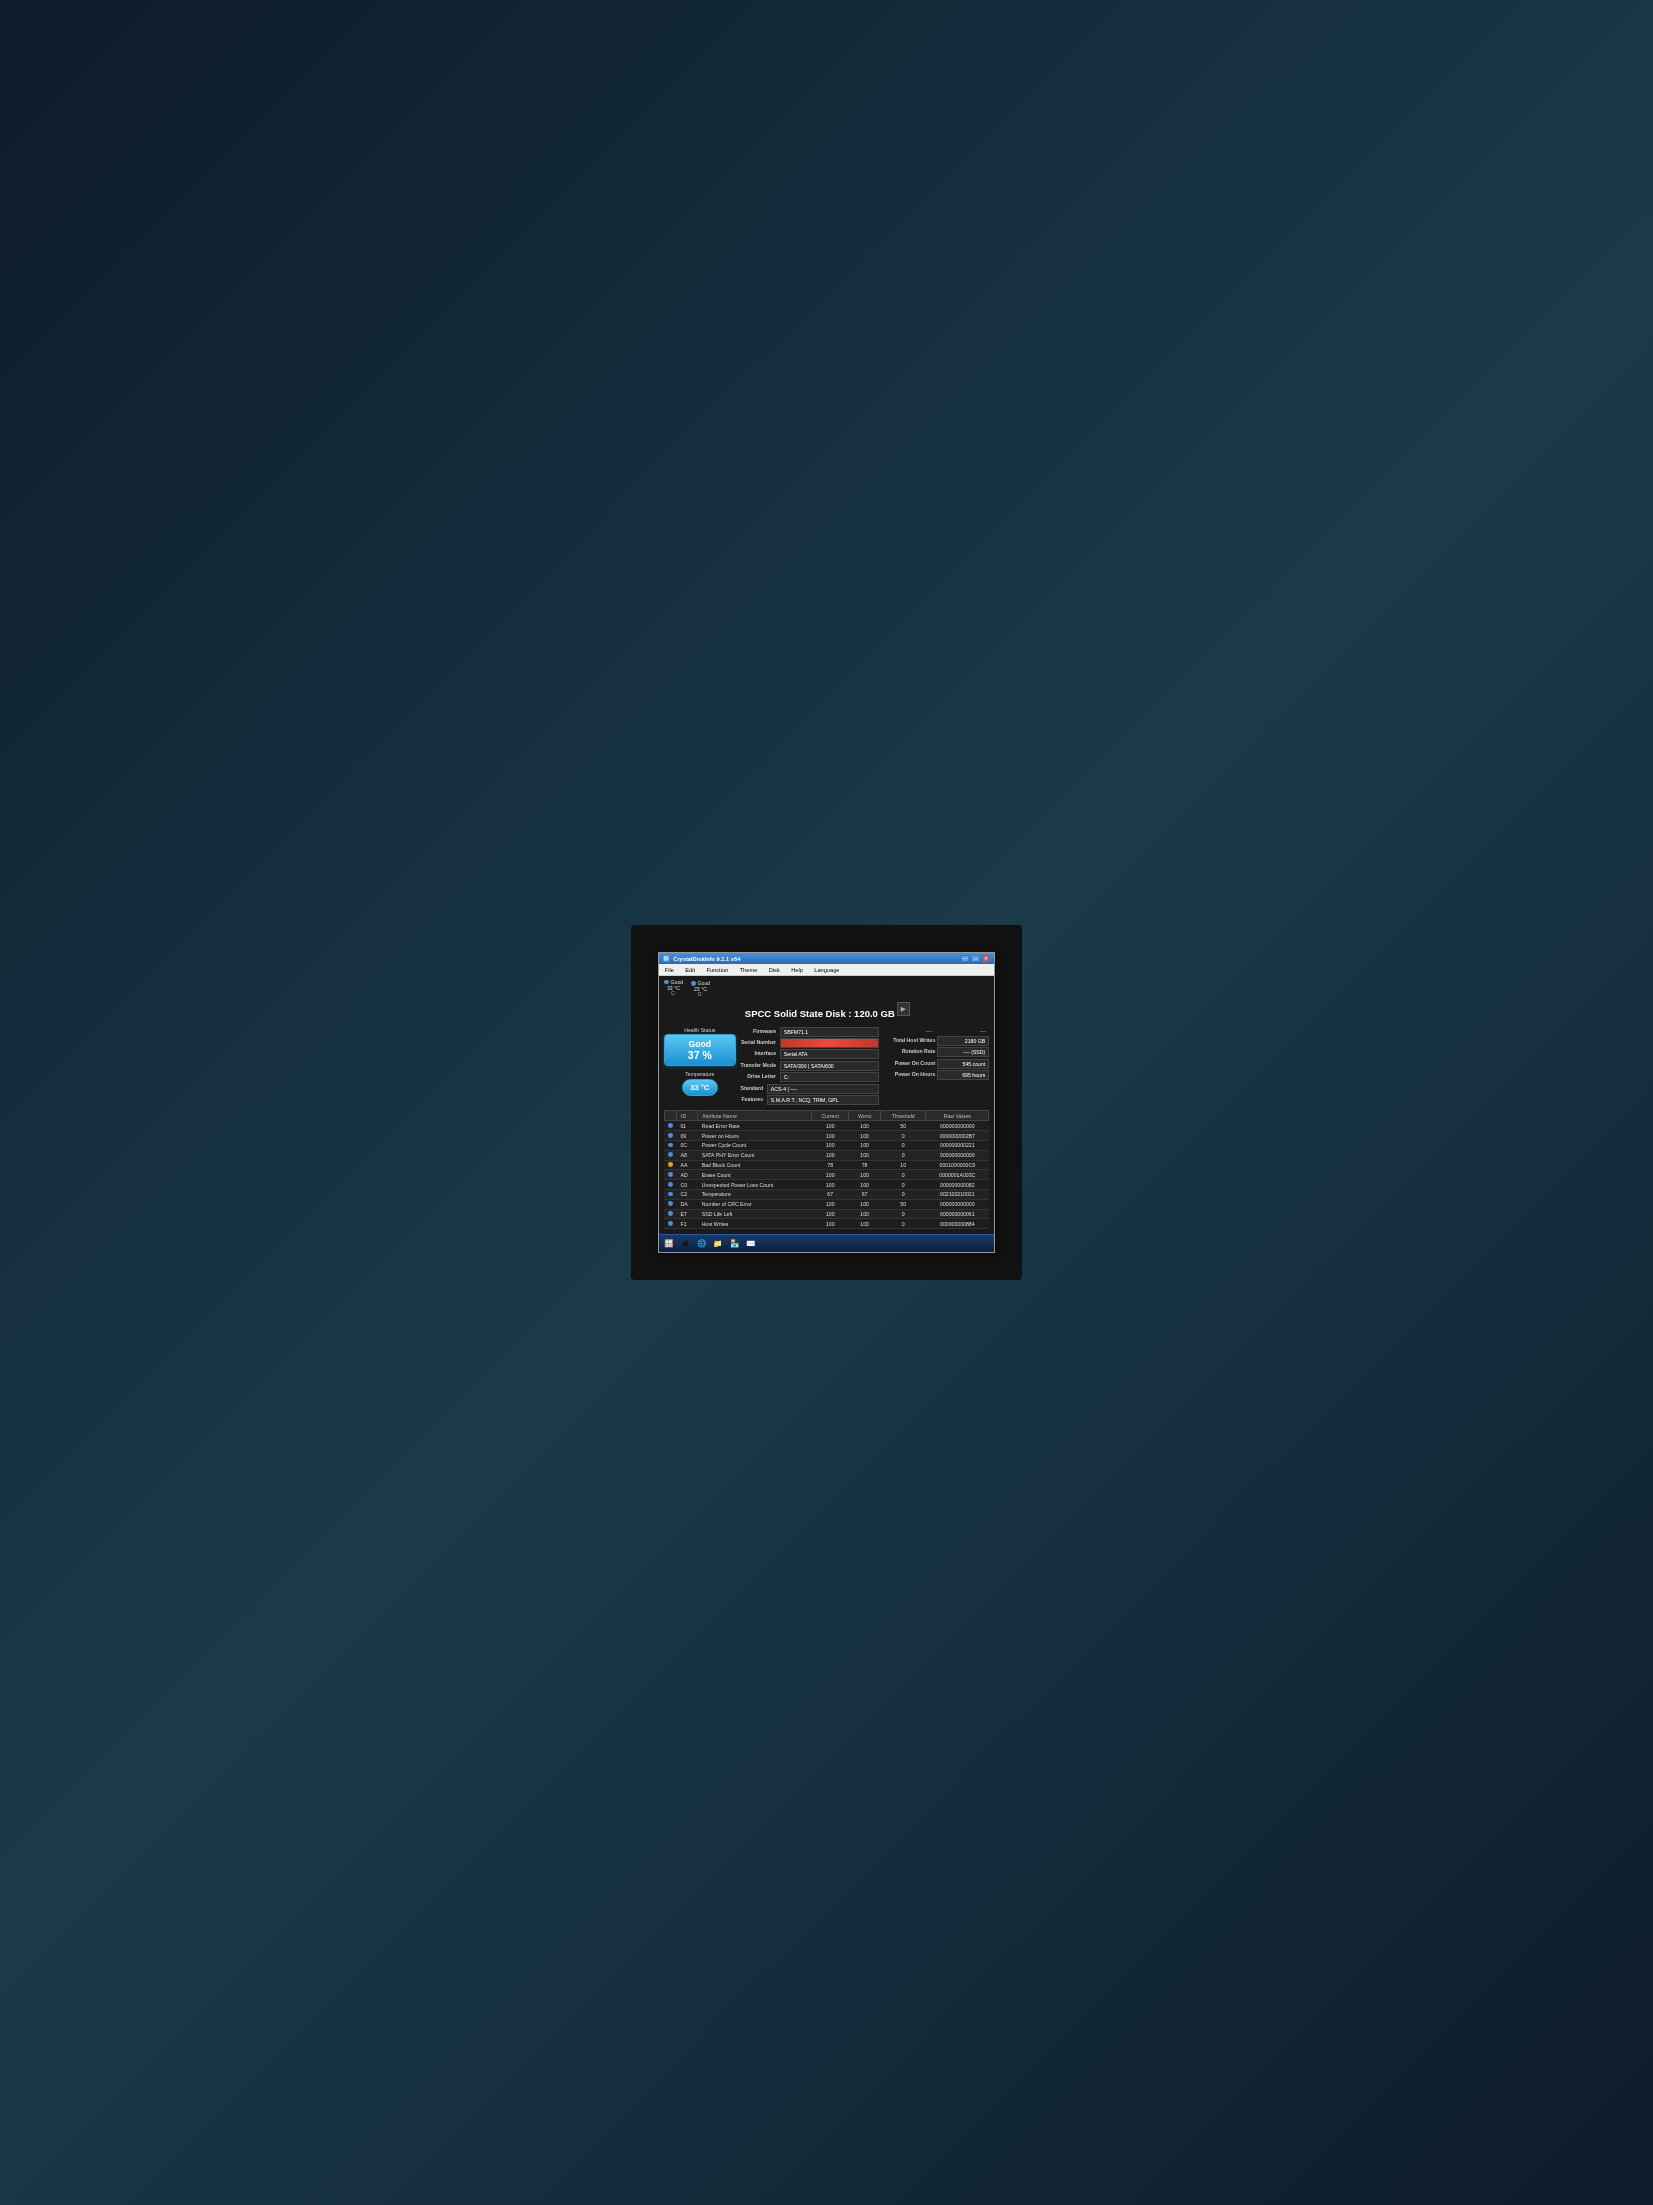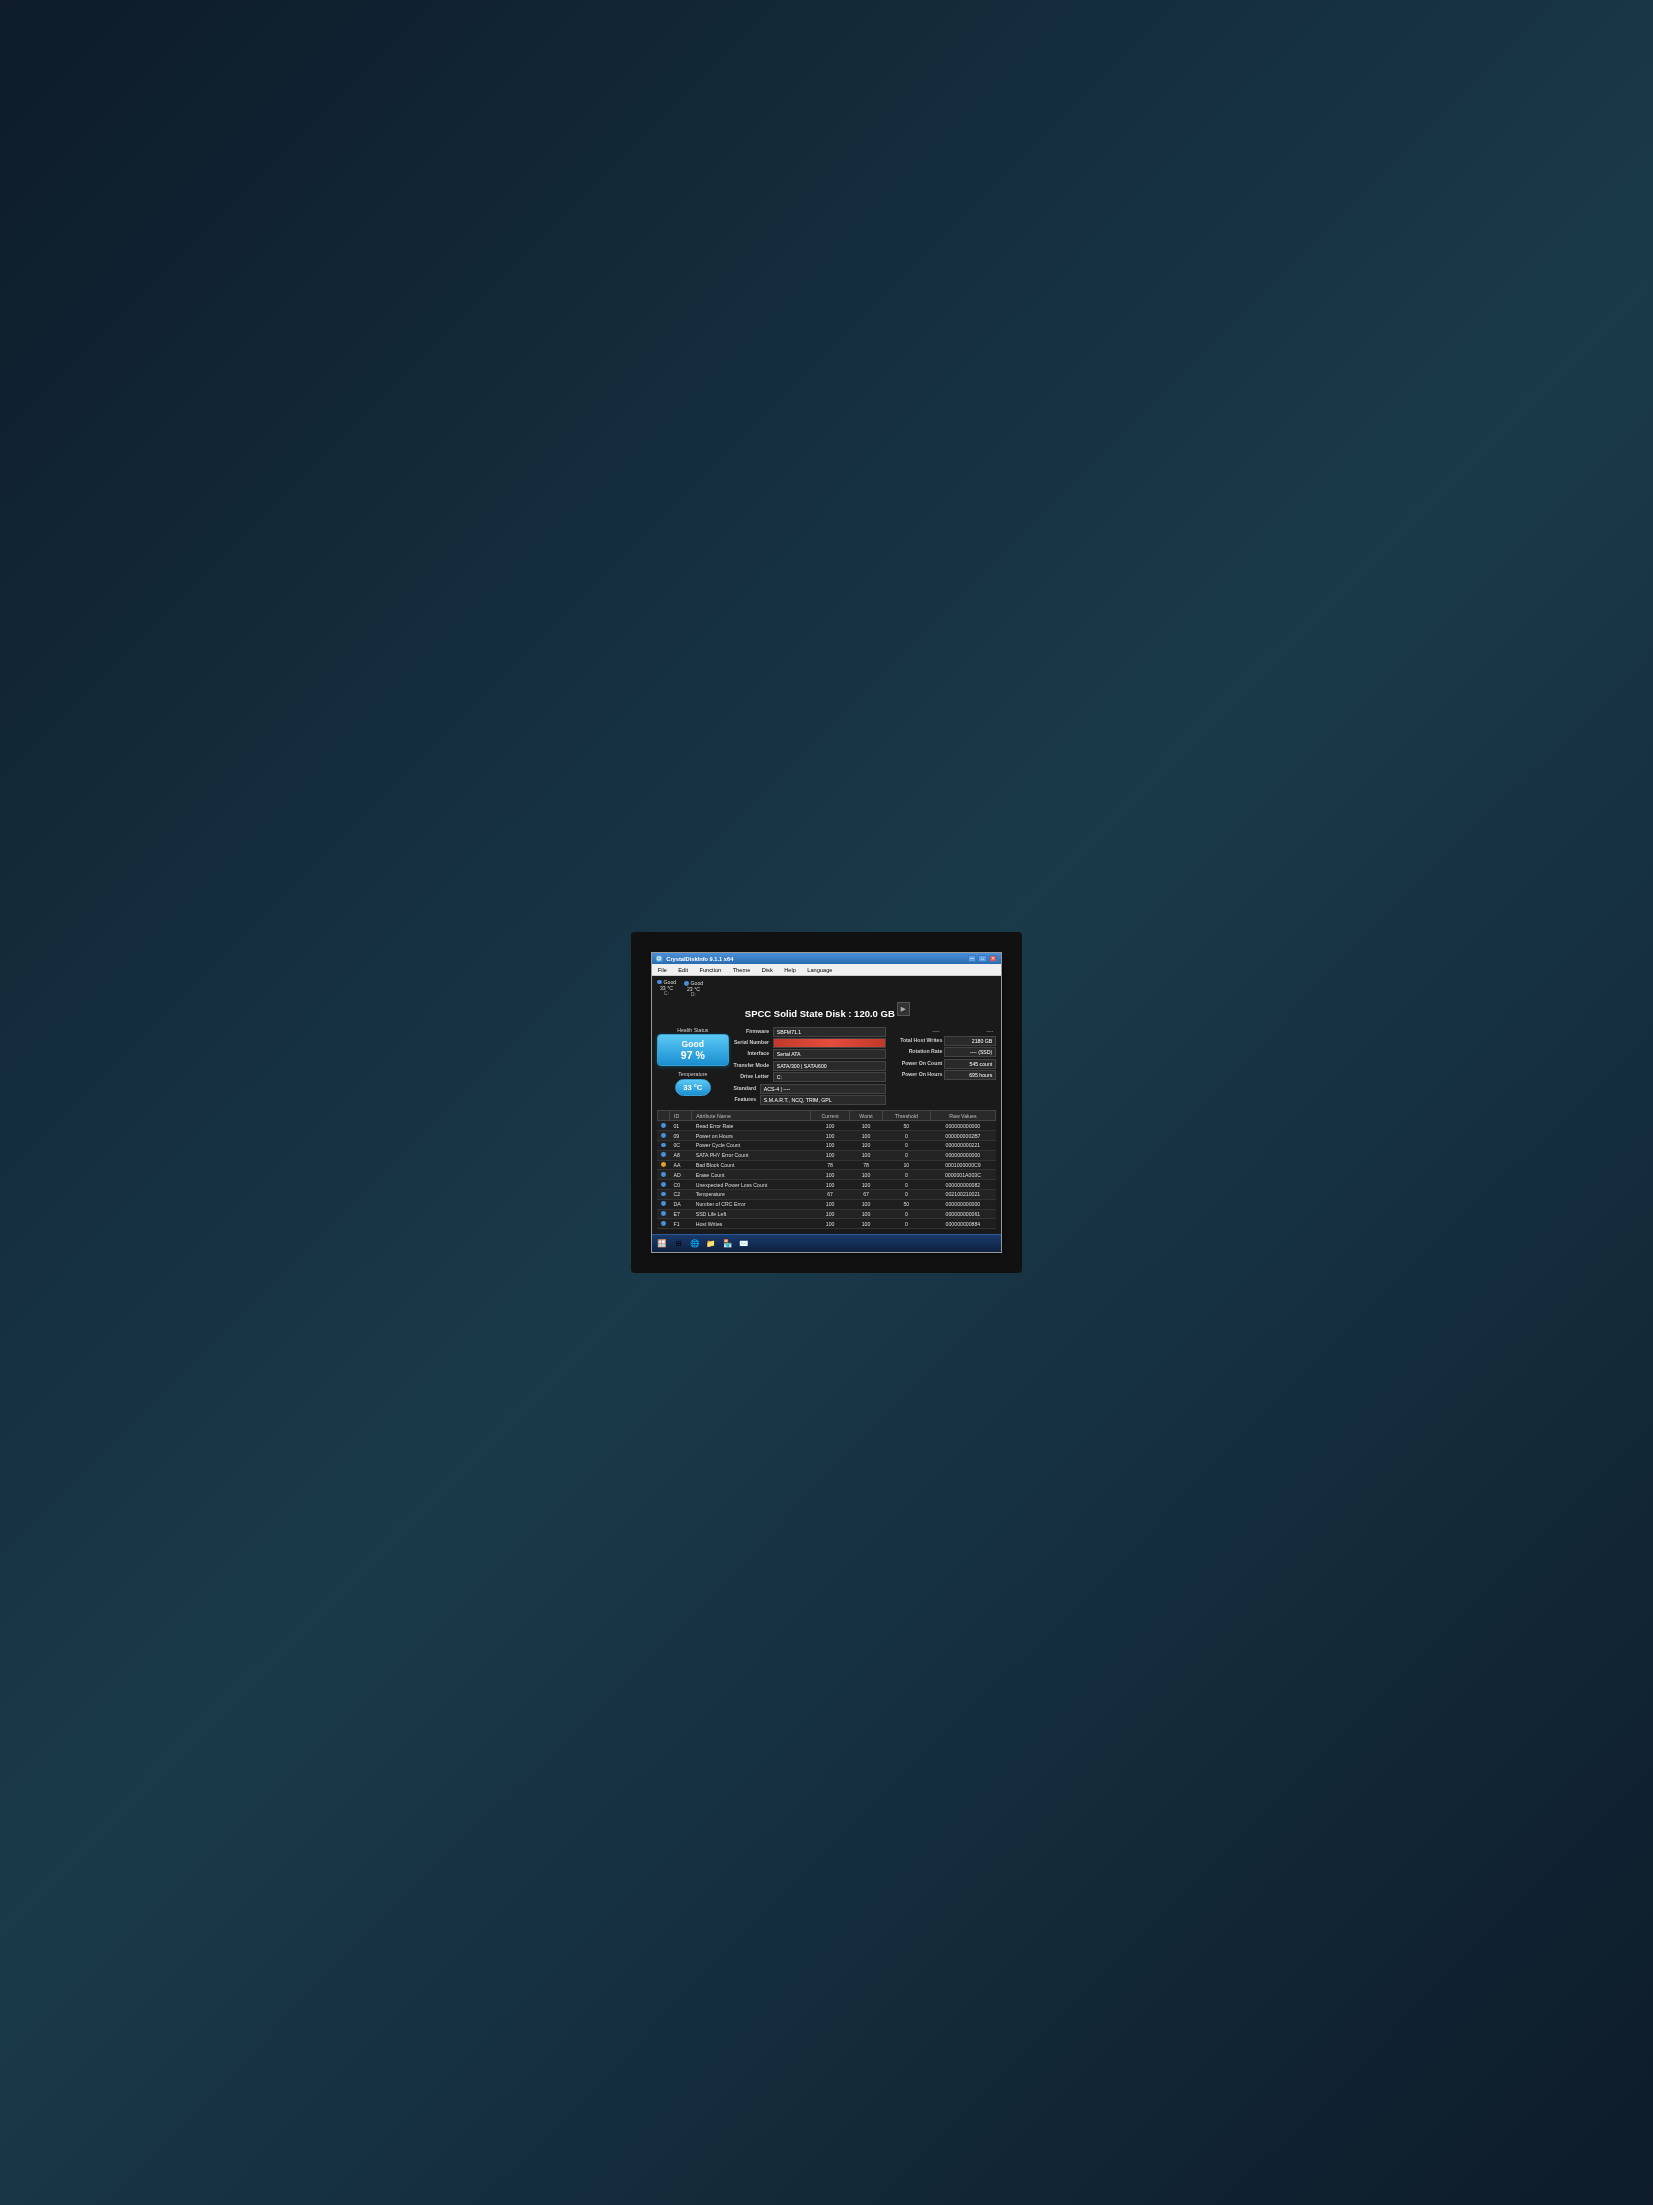--- a/index.html
+++ b/index.html
@@ -9,21 +9,21 @@
       justify-content: center;
       align-items: center;
       min-height: 100vh;
       font-family: 'Segoe UI', Tahoma, Geneva, Verdana, sans-serif;
       background: linear-gradient(135deg, #0d1b2a 0%, #1a3a4a 50%, #0d1b2a 100%);
     }
 
     .laptop-screen-bg {
       background: #111;
       width: 391px;
-      padding: 20px;
+      padding: 27px;
       border-radius: 3.8px;
     }
 
     
     .window {
       background: #f0f0f0;
       border: 0.5px solid #999;
       box-shadow: 1px 1px 3.8px rgba(0,0,0,0.5);
       font-size: 5.7px;
     }
@@ -419,21 +419,21 @@
         <div class="disk-title">SPCC Solid State Disk : 120.0 GB</div>
         <div class="play-btn">▶</div>
       </div>
 
       <div class="info-section">
 
         <div class="left-panel">
           <div class="health-label">Health Status</div>
           <div class="good-badge">
             <div>Good</div>
-            <div class="good-pct">97 %</div>
+            <div class="good-pct">37 %</div>
           </div>
           <div class="temp-label">Temperature</div>
           <div style="text-align:center;">
             <div class="temp-badge">33 °C</div>
           </div>
         </div>
 
         <div class="center-panel">
           <div class="info-grid">
             <div class="info-label">Firmware</div>

